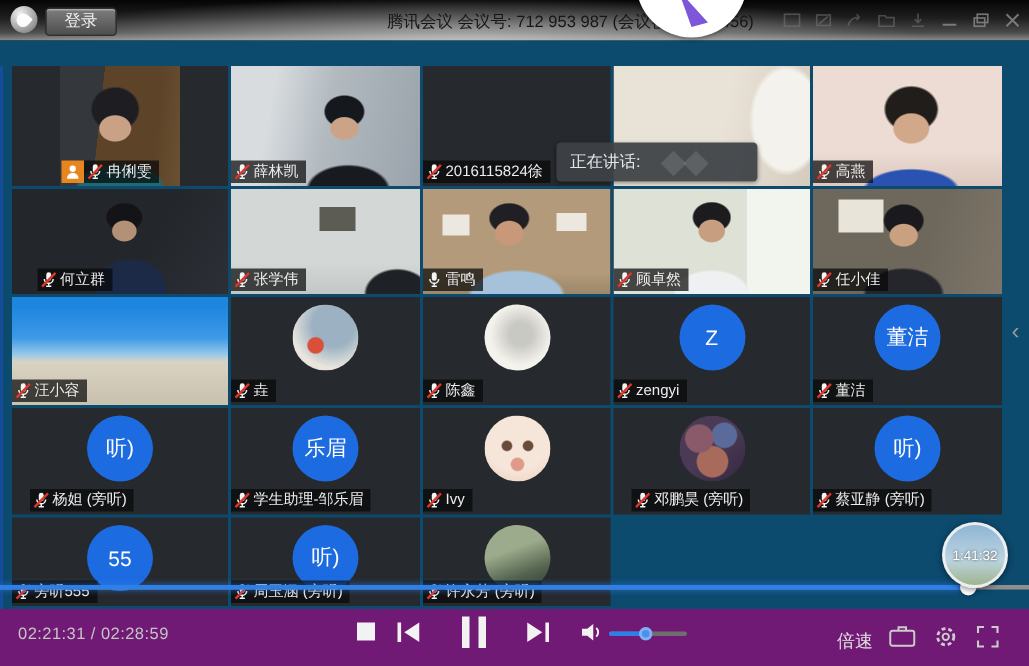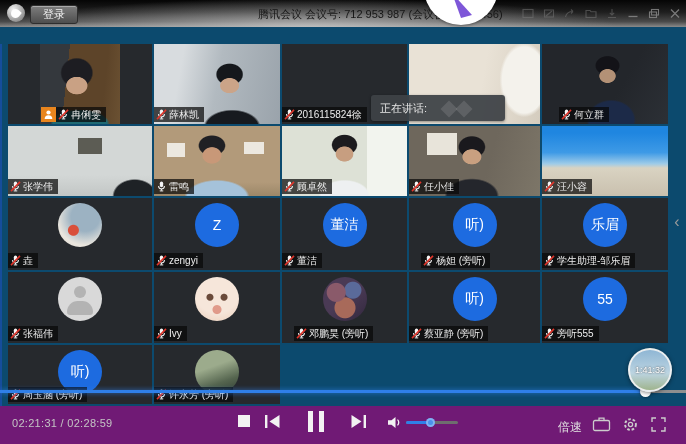--- a/index.html
+++ b/index.html
@@ -269,20 +269,37 @@
   </svg>
               </span>
               <span class="nm">2016115824徐</span>
             </span>
           </div>
         </div>
         <div class="tile">
           <div class="vid v-room"></div>
         </div>
         <div class="tile">
+          <div class="vid v-gao"></div>
+          <div class="nlabel" style="left:0px">
+            <span class="lab-inner">
+              <span class="mic">
+                <svg viewBox="0 0 12 12" width="11" height="11">
+   <rect x="4.2" y="0.6" width="3.6" height="6.2" rx="1.8" fill="#f5f5f5"></rect>
+   <path d="M2.8 5.4a3.2 3.2 0 0 0 6.4 0" fill="none" stroke="#f5f5f5" stroke-width="1.1"></path>
+   <line x1="6" y1="8.6" x2="6" y2="10.4" stroke="#f5f5f5" stroke-width="1.1"></line>
+   <line x1="4.1" y1="10.8" x2="7.9" y2="10.8" stroke="#f5f5f5" stroke-width="1.1"></line>
+   <line x1="1.1" y1="11" x2="10.9" y2="1" stroke="#e0352b" stroke-width="1.7"></line>
+  </svg>
+              </span>
+              <span class="nm">高燕</span>
+            </span>
+          </div>
+        </div>
+        <div class="tile">
           <div class="vid v-he"></div>
           <div class="nlabel" style="left:17px">
             <span class="lab-inner">
               <span class="mic">
                 <svg viewBox="0 0 12 12" width="11" height="11">
    <rect x="4.2" y="0.6" width="3.6" height="6.2" rx="1.8" fill="#f5f5f5"></rect>
    <path d="M2.8 5.4a3.2 3.2 0 0 0 6.4 0" fill="none" stroke="#f5f5f5" stroke-width="1.1"></path>
    <line x1="6" y1="8.6" x2="6" y2="10.4" stroke="#f5f5f5" stroke-width="1.1"></line>
    <line x1="4.1" y1="10.8" x2="7.9" y2="10.8" stroke="#f5f5f5" stroke-width="1.1"></line>
    <line x1="1.1" y1="11" x2="10.9" y2="1" stroke="#e0352b" stroke-width="1.7"></line>
@@ -390,20 +407,39 @@
    <line x1="6" y1="8.6" x2="6" y2="10.4" stroke="#f5f5f5" stroke-width="1.1"></line>
    <line x1="4.1" y1="10.8" x2="7.9" y2="10.8" stroke="#f5f5f5" stroke-width="1.1"></line>
    <line x1="1.1" y1="11" x2="10.9" y2="1" stroke="#e0352b" stroke-width="1.7"></line>
   </svg>
               </span>
               <span class="nm">垚</span>
             </span>
           </div>
         </div>
         <div class="tile">
+          <div class="av av-sketch">
+            <span></span>
+          </div>
+          <div class="nlabel" style="left:0px">
+            <span class="lab-inner">
+              <span class="mic">
+                <svg viewBox="0 0 12 12" width="11" height="11">
+   <rect x="4.2" y="0.6" width="3.6" height="6.2" rx="1.8" fill="#f5f5f5"></rect>
+   <path d="M2.8 5.4a3.2 3.2 0 0 0 6.4 0" fill="none" stroke="#f5f5f5" stroke-width="1.1"></path>
+   <line x1="6" y1="8.6" x2="6" y2="10.4" stroke="#f5f5f5" stroke-width="1.1"></line>
+   <line x1="4.1" y1="10.8" x2="7.9" y2="10.8" stroke="#f5f5f5" stroke-width="1.1"></line>
+   <line x1="1.1" y1="11" x2="10.9" y2="1" stroke="#e0352b" stroke-width="1.7"></line>
+  </svg>
+              </span>
+              <span class="nm">陈鑫</span>
+            </span>
+          </div>
+        </div>
+        <div class="tile">
           <div class="av av-blue">
             <span>Z</span>
           </div>
           <div class="nlabel" style="left:0px">
             <span class="lab-inner">
               <span class="mic">
                 <svg viewBox="0 0 12 12" width="11" height="11">
    <rect x="4.2" y="0.6" width="3.6" height="6.2" rx="1.8" fill="#f5f5f5"></rect>
    <path d="M2.8 5.4a3.2 3.2 0 0 0 6.4 0" fill="none" stroke="#f5f5f5" stroke-width="1.1"></path>
    <line x1="6" y1="8.6" x2="6" y2="10.4" stroke="#f5f5f5" stroke-width="1.1"></line>
@@ -462,39 +498,20 @@
               <span class="mic">
                 <svg viewBox="0 0 12 12" width="11" height="11">
    <rect x="4.2" y="0.6" width="3.6" height="6.2" rx="1.8" fill="#f5f5f5"></rect>
    <path d="M2.8 5.4a3.2 3.2 0 0 0 6.4 0" fill="none" stroke="#f5f5f5" stroke-width="1.1"></path>
    <line x1="6" y1="8.6" x2="6" y2="10.4" stroke="#f5f5f5" stroke-width="1.1"></line>
    <line x1="4.1" y1="10.8" x2="7.9" y2="10.8" stroke="#f5f5f5" stroke-width="1.1"></line>
    <line x1="1.1" y1="11" x2="10.9" y2="1" stroke="#e0352b" stroke-width="1.7"></line>
   </svg>
               </span>
               <span class="nm">学生助理-邹乐眉</span>
-            </span>
-          </div>
-        </div>
-        <div class="tile">
-          <div class="av av-gray">
-            <span></span>
-          </div>
-          <div class="nlabel" style="left:0px">
-            <span class="lab-inner">
-              <span class="mic">
-                <svg viewBox="0 0 12 12" width="11" height="11">
-   <rect x="4.2" y="0.6" width="3.6" height="6.2" rx="1.8" fill="#f5f5f5"></rect>
-   <path d="M2.8 5.4a3.2 3.2 0 0 0 6.4 0" fill="none" stroke="#f5f5f5" stroke-width="1.1"></path>
-   <line x1="6" y1="8.6" x2="6" y2="10.4" stroke="#f5f5f5" stroke-width="1.1"></line>
-   <line x1="4.1" y1="10.8" x2="7.9" y2="10.8" stroke="#f5f5f5" stroke-width="1.1"></line>
-   <line x1="1.1" y1="11" x2="10.9" y2="1" stroke="#e0352b" stroke-width="1.7"></line>
-  </svg>
-              </span>
-              <span class="nm">张福伟</span>
             </span>
           </div>
         </div>
         <div class="tile">
           <div class="av av-pale">
             <span></span>
           </div>
           <div class="nlabel" style="left:0px">
             <span class="lab-inner">
               <span class="mic">

